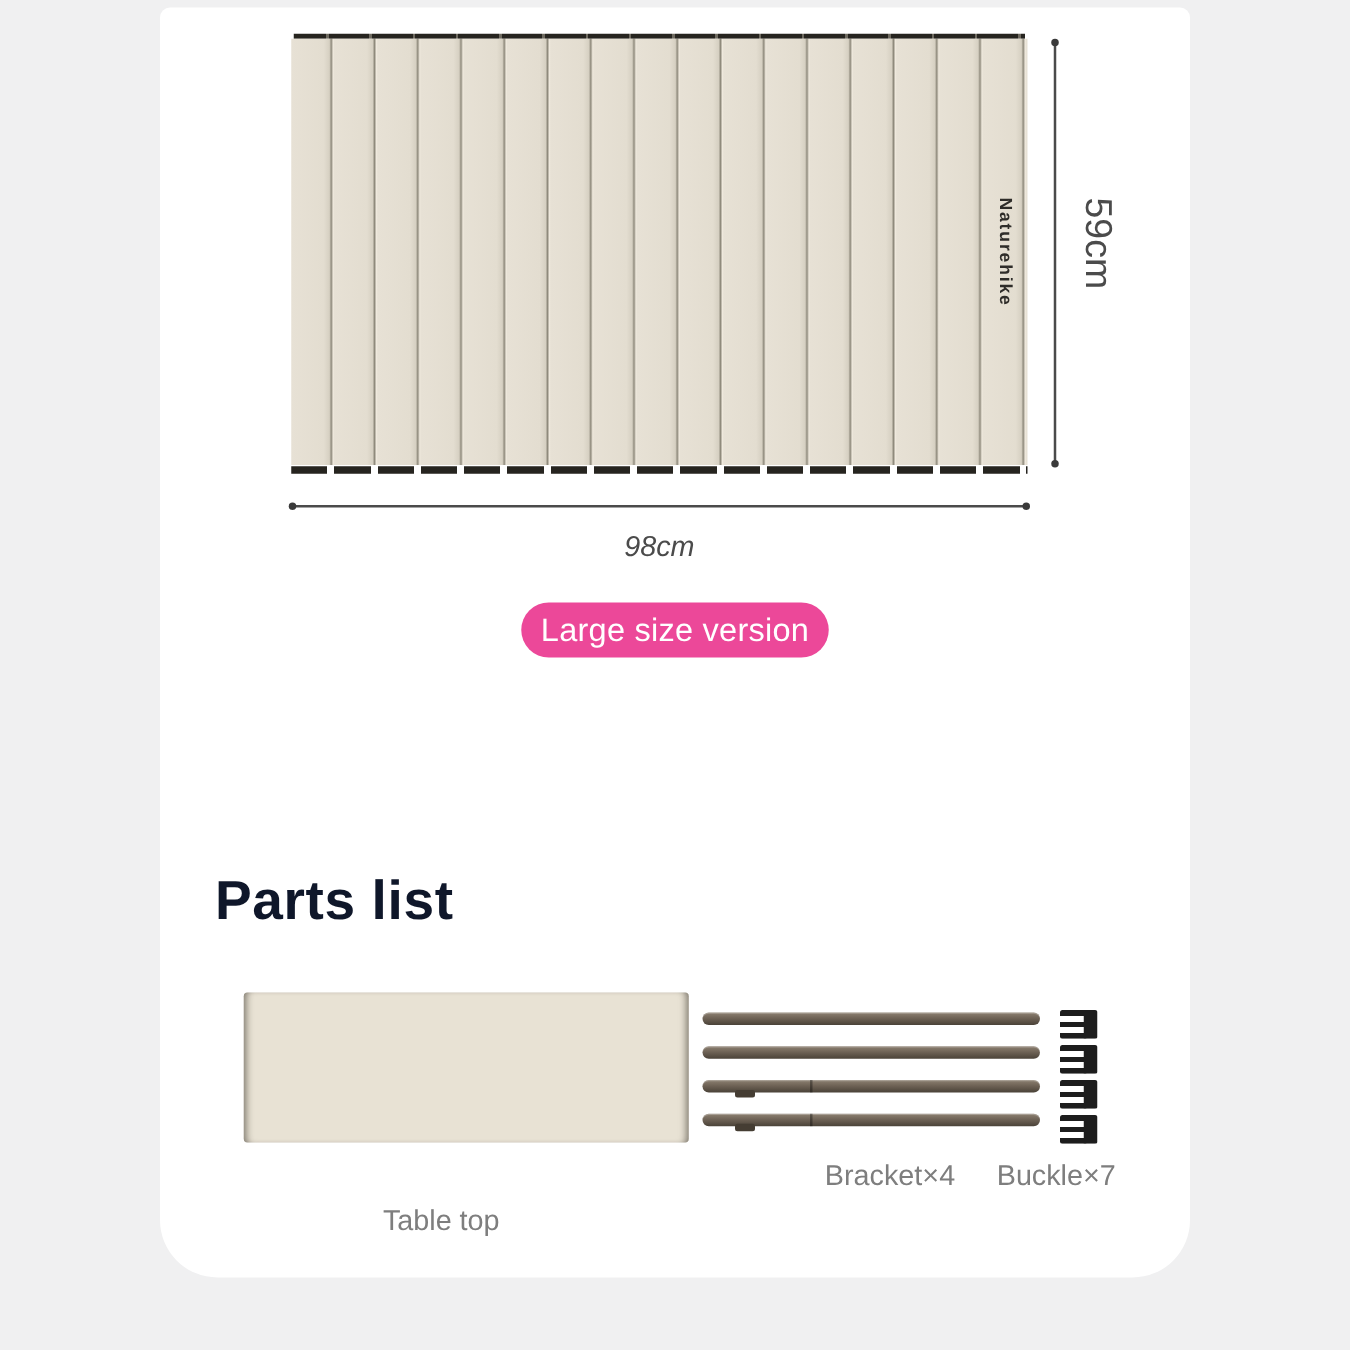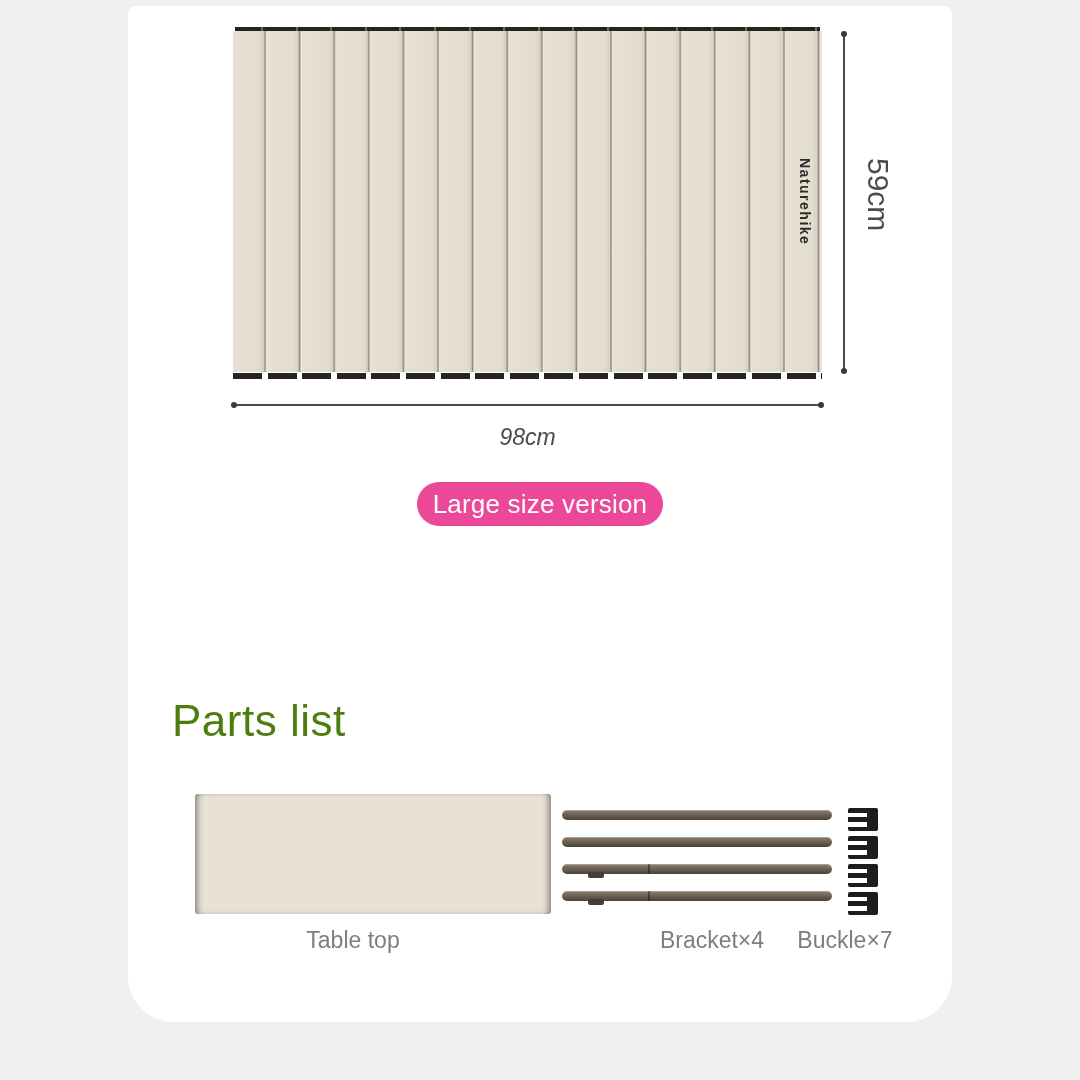--- a/index.html
+++ b/index.html
@@ -65,21 +65,21 @@
     font-size:26px; letter-spacing:0.2px;
   }
 
   .reminder {
     position:absolute; left:0; top:557px; width:100%;
     text-align:center; font-size:21px; line-height:30px; color:#8c8c8c;
   }
 
   .parts-title {
     position:absolute; left:44px; top:690px;
-    font-size:44px; font-weight:400; color:#4d7c0f; letter-spacing:0.5px;
+    font-size:44px; font-weight:700; color:#0f172a; letter-spacing:0.5px;
   }
 
   
   .stack {
     position:absolute; left:67px; top:788px; width:356px; height:120px;
     border-radius:3px;
     background:repeating-linear-gradient(180deg,
       #f3edе0 0px, #efe9dc 2px, #e2dbcc 7px, #b4ad9d 8px, #2b2822 9px, #2b2822 12px, #bab3a3 13.3px);
     background-color:#e8e2d4;
     box-shadow:inset 6px 0 6px -4px rgba(40,35,25,.55), inset -6px 0 6px -4px rgba(40,35,25,.55);
@@ -104,21 +104,21 @@
     background:
       linear-gradient(#1d1d1d,#1d1d1d) 100% 0 / 11px 100% no-repeat,
       repeating-linear-gradient(180deg, #1d1d1d 0 4.6px, rgba(0,0,0,0) 4.6px 9.3px) 0 0 / 21px 100% no-repeat;
   }
   .buckle.b1 { top:0; } .buckle.b2 { top:28px; } .buckle.b3 { top:56px; } .buckle.b4 { top:84px; }
 
   .part-label {
     position:absolute; top:921px; transform:translateX(-50%);
     font-size:23px; color:#7e7e7e; white-space:nowrap;
   }
-  .pl-tabletop { left:225px; }
+  .pl-tabletop { left:225px;margin-top:36px; }
   .pl-bracket  { left:584px; }
   .pl-buckle   { left:717px; }
 </style>
 </head>
 <body>
 
 <div class="page">
   <div class="card">
 
     <div class="table-diagram">

